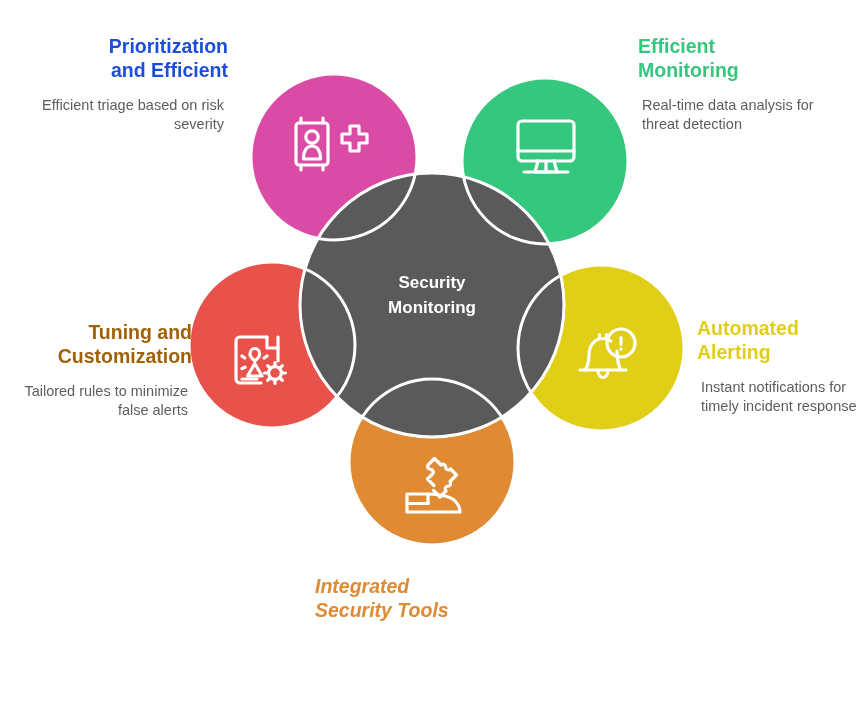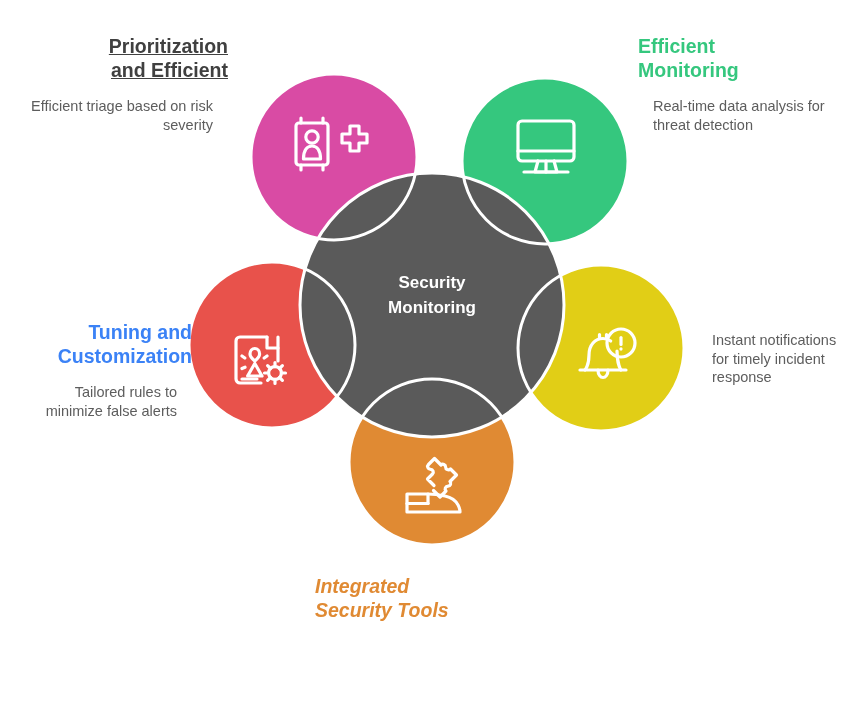--- a/index.html
+++ b/index.html
@@ -24,21 +24,21 @@
   .label-title{
     font-weight:700;
     font-size:19.5px;
     line-height:24px;
     margin:0 0 14px 0;
   }
   .label-desc{
     font-size:14.5px;
     line-height:18.5px;
     color:#5d5d5d;
-    margin:15px;
+    margin:4px;
   }
 
   
   .lbl-prioritization{left:14px;top:34px;width:214px;text-align:right;}
   
   .lbl-continuous{left:638px;top:34px;width:214px;text-align:left;}
   
   .lbl-tuning{left:8px;top:320px;width:184px;text-align:right;}
   
   .lbl-alerting{left:697px;top:316px;width:166px;text-align:left;}
@@ -127,47 +127,51 @@
       <path d="M24 39 L24 48.5"></path>
       <path d="M30 30.5 L23.5 24 L28.5 19 C30.2 17.3 29 14.4 26.6 14.4
                C24 14.4 22.6 11.4 24.5 9.5 L30.5 3.5 L37 10
                C38.7 8.3 41.6 9.5 41.6 11.9 C41.6 14.5 44.6 15.9 46.5 14
                L52.5 20 L46 26.5 C47.7 28.2 46.5 31.1 44.1 31.1
                C41.5 31.1 40.1 34.1 42 36 L36 42 L29.5 35.5"></path>
     </g>
   </svg>
 
   <div class="label-block lbl-prioritization">
-    <div class="label-title" style="color: #404040; text-decoration: underline;">
+    <div class="label-title" style="color: #1d4ed8;">
       <span>Prioritization</span><br>
       <span>and Efficient</span>
     </div>
     <p class="label-desc">Efficient triage based on risk severity</p>
   </div>
 
   <div class="label-block lbl-continuous">
     <div class="label-title" style="color: rgb(53, 199, 126);">
       <span>Efficient</span><br>
       <span>Monitoring</span>
     </div>
     <p class="label-desc">Real-time data analysis for threat detection</p>
   </div>
 
   <div class="label-block lbl-alerting">
+    <div class="label-title" style="color: rgb(225, 206, 22);">
+      <span>Automated</span><br>
+      <span>Alerting</span>
+    </div>
     <p class="label-desc">Instant notifications for timely incident response</p>
   </div>
 
   <div class="label-block lbl-integrated">
     <div class="label-title" style="color: rgb(224, 138, 51);">
       <span>Integrated</span><br>
       <span>Security Tools</span>
     </div>
   </div>
 
   <div class="label-block lbl-tuning">
-    <div class="label-title" style="color: #3b82f6;">
+    <div class="label-title" style="color: #a16207;">
       <span>Tuning and</span><br>
       <span>Customization</span>
     </div>
     <p class="label-desc">Tailored rules to minimize false alerts</p>
   </div>
 
 </div>
 
 </body></html>

